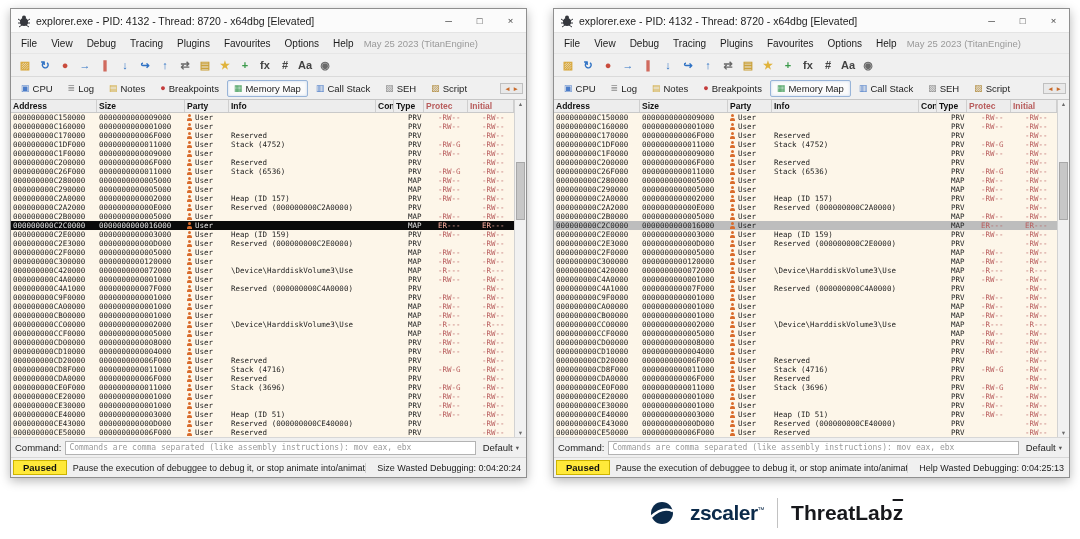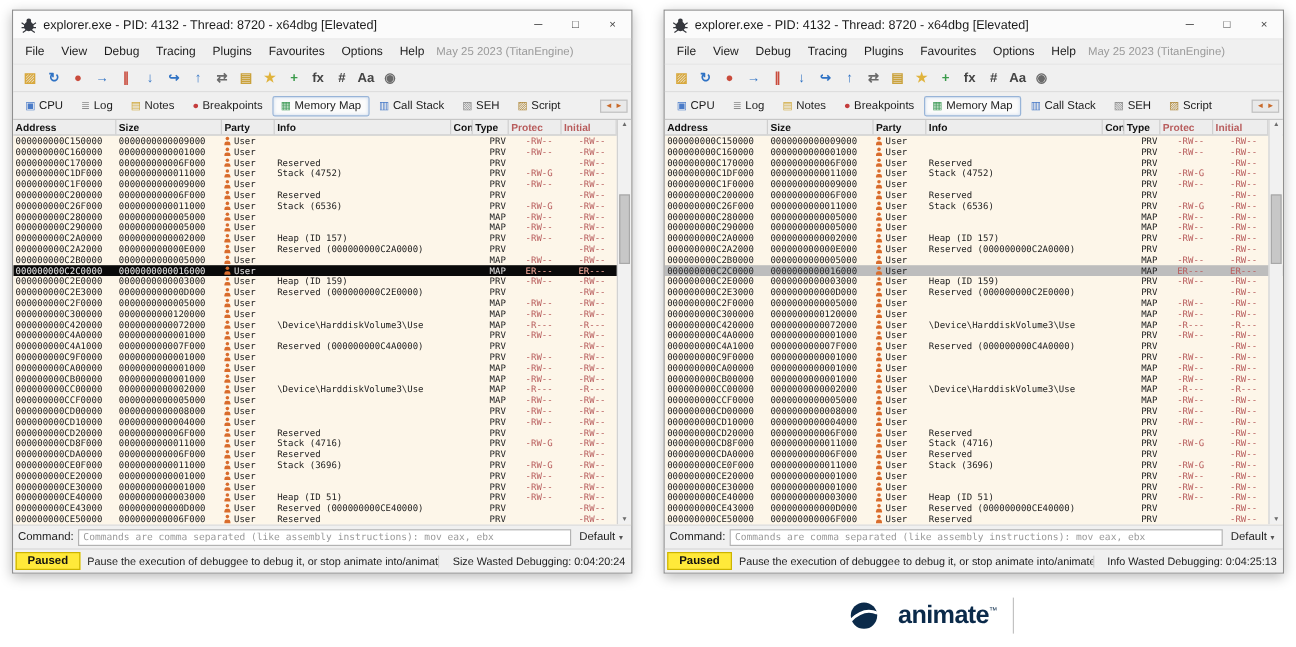--- a/index.html
+++ b/index.html
@@ -1281,28 +1281,29 @@
         <input class="cmd-input" type="text" placeholder="Commands are comma separated (like assembly instructions): mov eax, ebx" style="">
         <span class="cmd-mode">
           <span>Default</span>
           <span class="caret">▾</span>
         </span>
       </div>
 
       <div class="statusbar">
         <span class="badge">Paused</span>
         <span class="status-text">Pause the execution of debuggee to debug it, or stop animate into/animate over.</span>
-        <span class="time-text">Info Wasted Debugging: 0:04:25:13</span>
+        <span class="time-text">Help Wasted Debugging: 0:04:25:13</span>
       </div>
     </div>
   </div>
 
   <div class="branding">
     <span class="z-logo">
       <svg width="30" height="30" viewBox="0 0 30 30">
         <circle cx="15" cy="15" r="11" fill="#0b2a4a"></circle>
         <path d="M4 19 Q15 8 26 13" stroke="#ffffff" stroke-width="2.5" fill="none"></path>
       </svg>
     </span>
-    <span class="z-word"><span>animate</span><sup class="tm">™</sup></span>
+    <span class="z-word"><span>zscaler</span><sup class="tm">™</sup></span>
     <span class="brand-divider"></span>
+    <span class="tl-word"><span>ThreatLab</span><span class="tl-z">z</span></span>
   </div>
 </div>
 
 </body></html>

